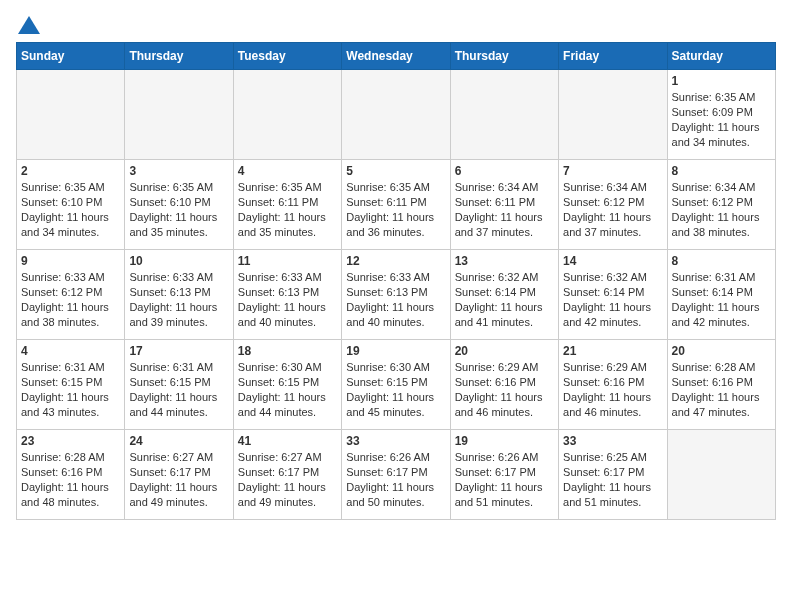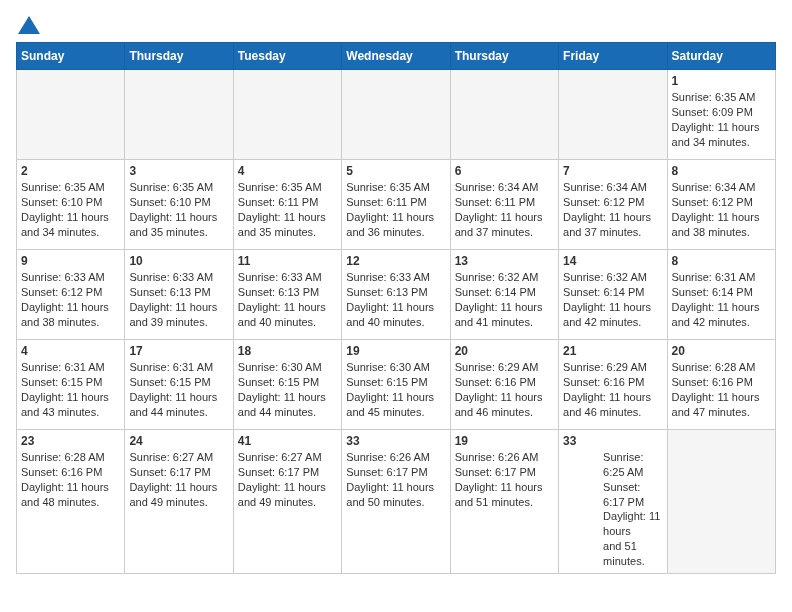--- a/index.html
+++ b/index.html
@@ -318,21 +318,21 @@
         </td>
         <td>
           <span class="day-num">19</span>
           <div class="day-info" style="white-space: pre-line;">Sunrise: 6:26 AM
 Sunset: 6:17 PM
 Daylight: 11 hours
 and 51 minutes.</div>
         </td>
         <td>
           <span class="day-num">33</span>
-          <div class="day-info" style="white-space: pre-line; margin-left: 40px;">Sunrise: 6:25 AM
+          <div class="day-info" style="white-space: pre-line;">Sunrise: 6:25 AM
 Sunset: 6:17 PM
 Daylight: 11 hours
 and 51 minutes.</div>
         </td>
         <td class="empty"></td>
       </tr>
     </tbody>
 </table>
 
 </body></html>

